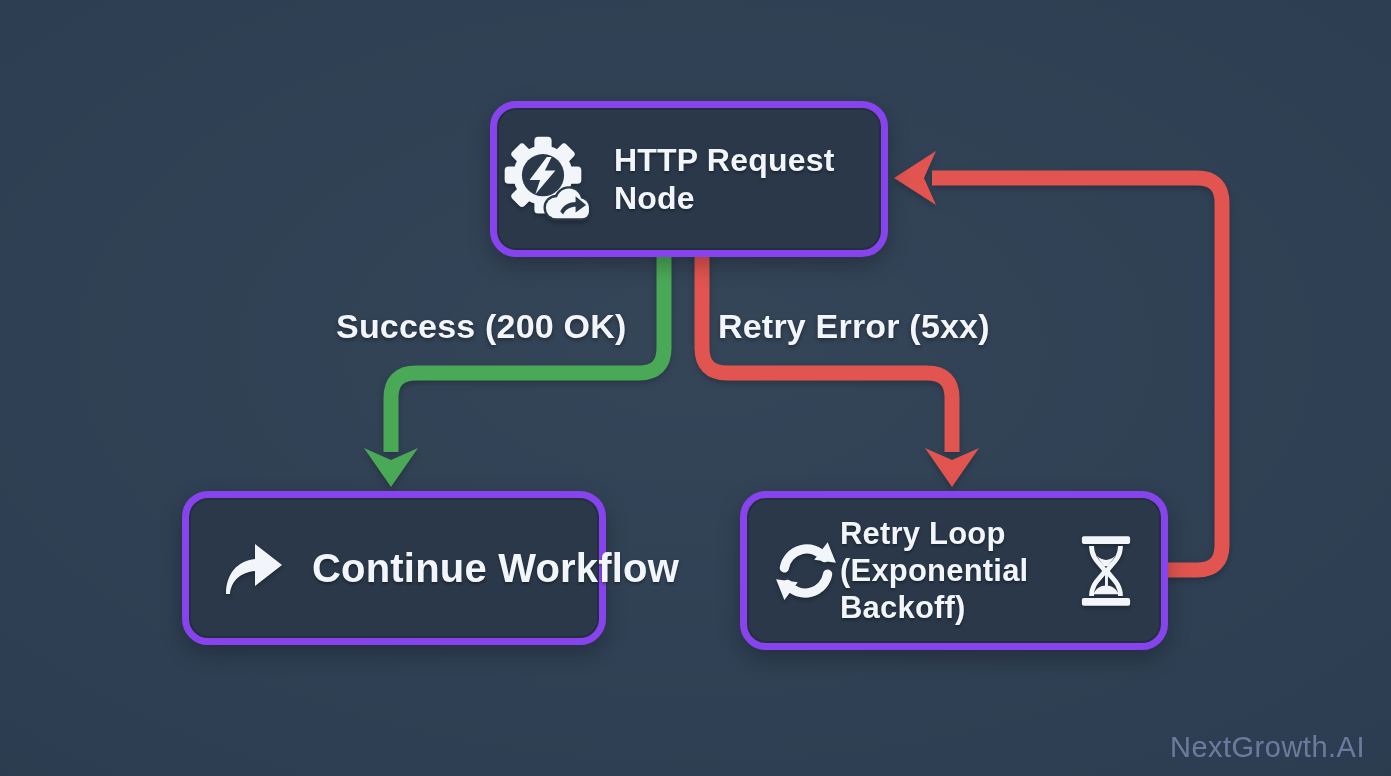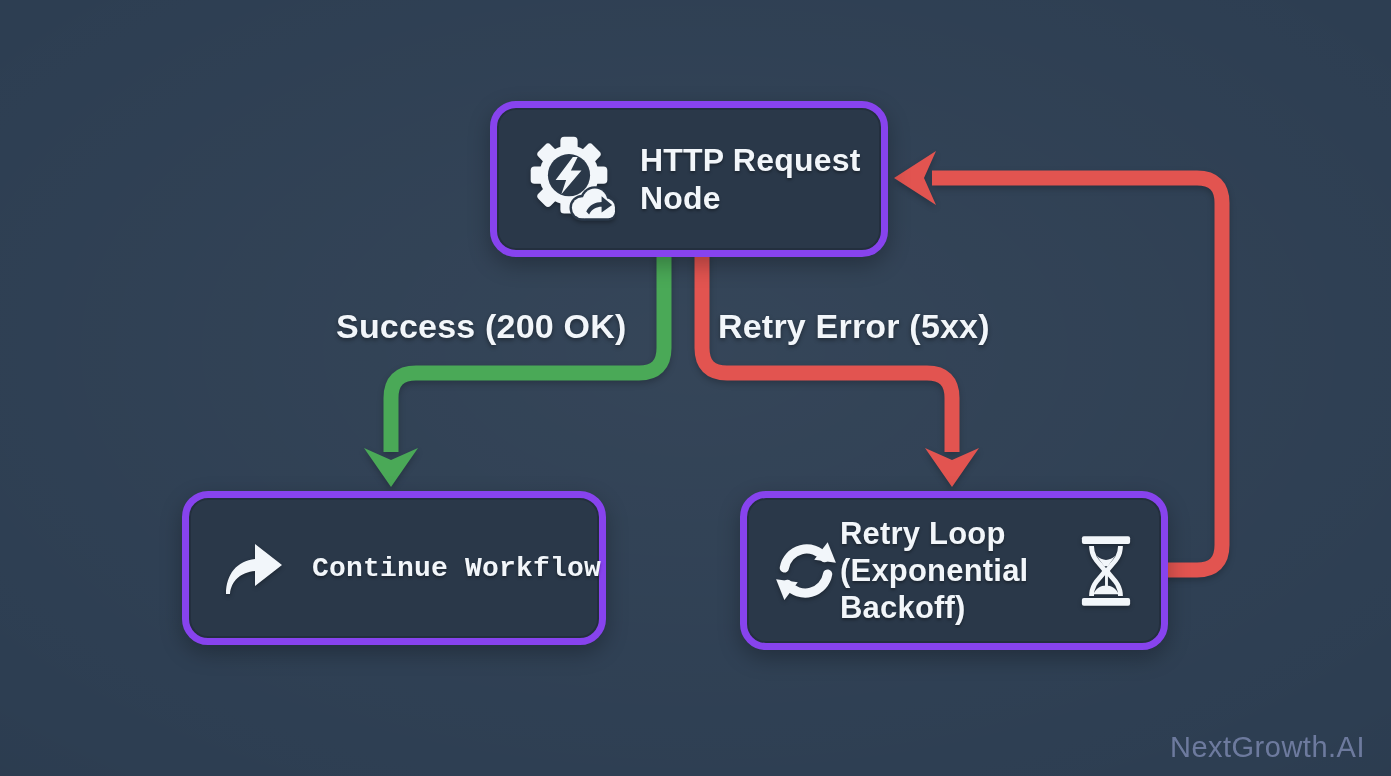--- a/index.html
+++ b/index.html
@@ -34,24 +34,24 @@
     box-sizing:border-box;
     border:7px solid var(--accent-purple,#8743ee);
     border-radius:26px;
     background:var(--node-fill,#2a3849);
     display:flex;align-items:center;
     color:var(--text,#f2f6fa);
     font-weight:bold;
     box-shadow:0 8px 22px rgba(0,0,0,0.28), inset 0 0 0 2px rgba(0,0,0,0.15);
     text-shadow:0 2px 3px rgba(0,0,0,0.35);
   }
-  .node-http{left:490px;top:101px;width:398px;height:156px;padding-left:26px;gap:25px;}
+  .node-http{left:490px;top:101px;width:398px;height:156px;gap:25px;}
   .node-http .node-label{font-size:32px;line-height:1.2;width:240px;letter-spacing:0.2px;}
   .node-continue{left:182px;top:491px;width:424px;height:154px;padding-left:30px;gap:25px;}
-  .node-continue .node-label{font-size:28px;white-space:nowrap;letter-spacing:0.2px;font-family:Liberation Mono, monospace;}
+  .node-continue .node-label{font-size:40px;white-space:nowrap;letter-spacing:0.2px;}
   .node-retry{left:740px;top:491px;width:428px;height:159px;padding:0 28px 0 26px;gap:1px;}
   .node-retry .node-label{font-size:31px;line-height:1.2;width:218px;letter-spacing:0.2px;margin-right:auto;}
   .icon{flex:0 0 auto;display:block;filter:drop-shadow(0 2px 2px rgba(0,0,0,0.3));}
   .icon .ink{fill:var(--text,#f2f6fa);}
   .icon .hole{fill:var(--node-fill,#2a3849);}
   .icon .stroke-ink{stroke:var(--text,#f2f6fa);fill:none;}
   .edge-label{
     position:absolute;z-index:3;
     font-size:34px;font-weight:bold;color:var(--text,#f2f6fa);
     letter-spacing:0.2px;

